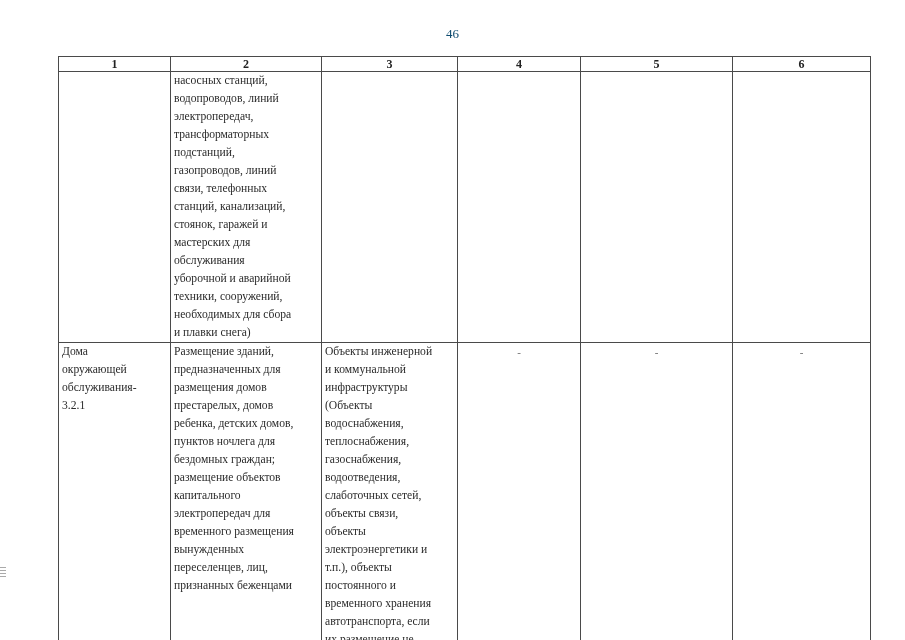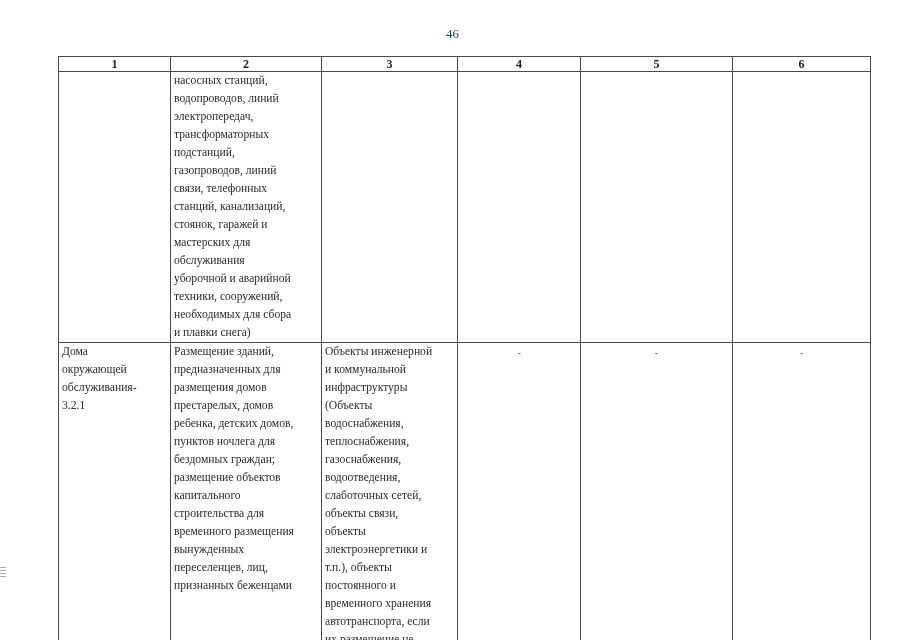--- a/index.html
+++ b/index.html
@@ -141,21 +141,21 @@
       <td>
           <span class="cell-text">Размещение зданий,
 предназначенных для
 размещения домов
 престарелых, домов
 ребенка, детских домов,
 пунктов ночлега для
 бездомных граждан;
 размещение объектов
 капитального
-строительства для
+электропередач для
 временного размещения
 вынужденных
 переселенцев, лиц,
 признанных беженцами</span>
         </td>
       <td>
           <span class="cell-text">Объекты инженерной
 и коммунальной
 инфраструктуры
 (Объекты

